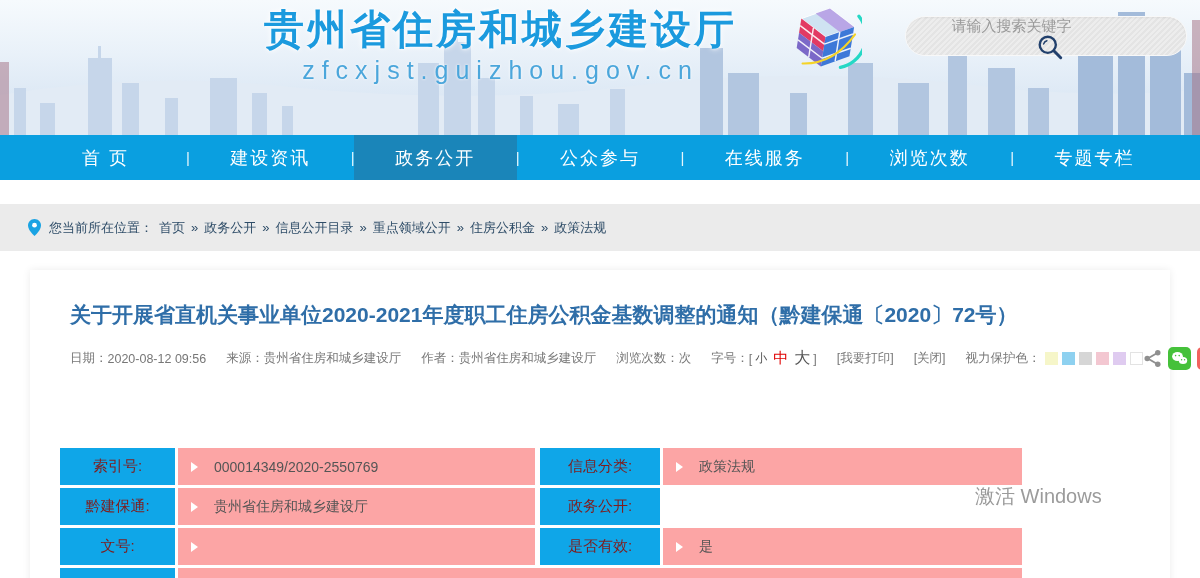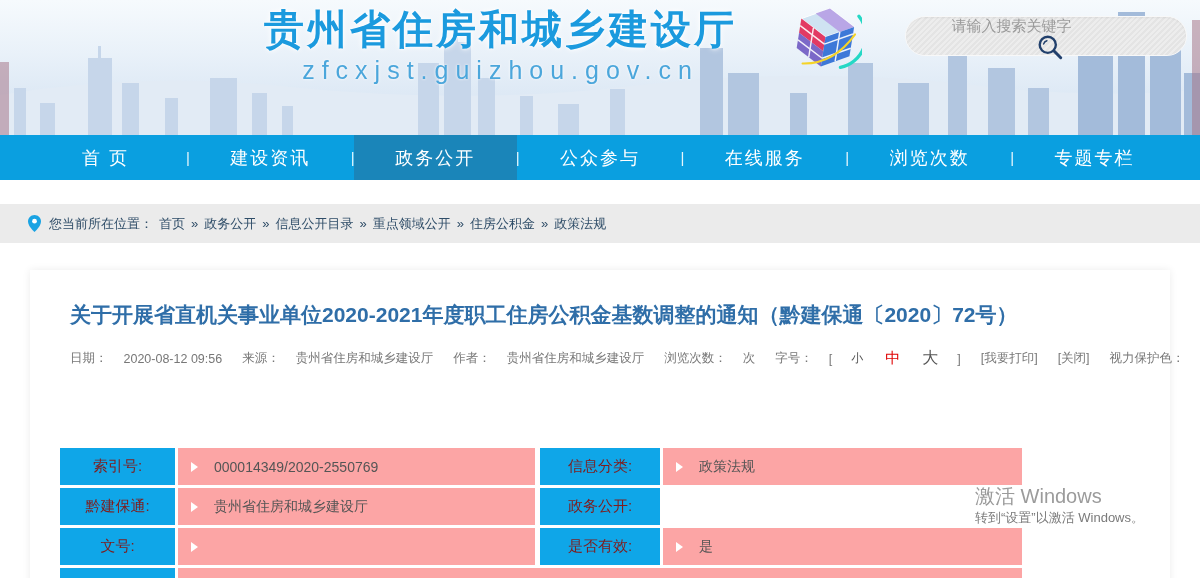--- a/index.html
+++ b/index.html
@@ -54,41 +54,41 @@
     color:#ffffff; font-size:18px; letter-spacing:2px; cursor:pointer; white-space:nowrap;
   }
   .nav-item.active { background:#1a85b9; }
   .nav-sep {
     display:flex; align-items:center; color:rgba(255,255,255,0.9);
     font-size:15px; width:2px; justify-content:center;
   }
 
   
   .breadcrumb-bar {
-    position:absolute; left:0; top:204px; width:1200px; height:39px;
+    position:absolute; left:0; top:204px; width:1200px; height:47px;
     background:#ebebeb; display:flex; align-items:center; padding:0 28px;
   }
   .pin { width:13px; height:17px; margin-right:8px; flex:0 0 auto; }
   .crumbs { font-size:13px; color:#2f4d68; display:flex; align-items:center; gap:6px; }
   .crumb { cursor:pointer; }
   .crumb-sep { color:#2f4d68; }
 
   
   .card {
     position:absolute; left:30px; top:270px; width:1140px; height:400px;
     background:#ffffff; box-shadow:0 0 8px rgba(0,0,0,0.08);
   }
   .article-title {
     margin:30px 40px 0 40px; font-size:21px; font-weight:bold; color:#2f6ea8; line-height:30px;
   }
   .meta-row {
     margin:17px 40px 0 40px; display:flex; align-items:center;
     font-size:12.5px; color:#777; white-space:nowrap;
   }
-  .meta-item { margin-right:20px; display:flex; align-items:center;gap:16px; }
+  .meta-item { margin-right:20px; display:flex; align-items:center; }
   .fs-small { font-size:12px; color:#555; margin:0 3px; cursor:pointer; }
   .fs-mid   { font-size:15px; color:#e00000; margin:0 3px; cursor:pointer; }
   .fs-large { font-size:16px; color:#555; margin:0 3px; cursor:pointer; }
   .swatches { display:flex; gap:4px; margin-left:4px; }
   .swatch { width:13px; height:13px; cursor:pointer; }
   .swatch:last-child { border:1px solid #e3e3e3; }
   .share-icons { margin-left:auto; display:flex; align-items:center; gap:6px; }
   .share-icons svg { cursor:pointer; }
 
   
@@ -341,16 +341,15 @@
         <div class="cell value-cell w-value-full">
 
           <span>关于开展省直机关事业单位2020-2021年度职工住房公积金基数调整的通知（黔建保通〔2020〕72号）</span>
         </div>
       </div>
     </div>
   </div>
 
   <div class="watermark">
     <div class="wm1">激活 Windows</div>
-    <div class="wm2">转到“设置”以激活 Windows。</div>
   </div>
 
 </div>
 
 </body></html>

